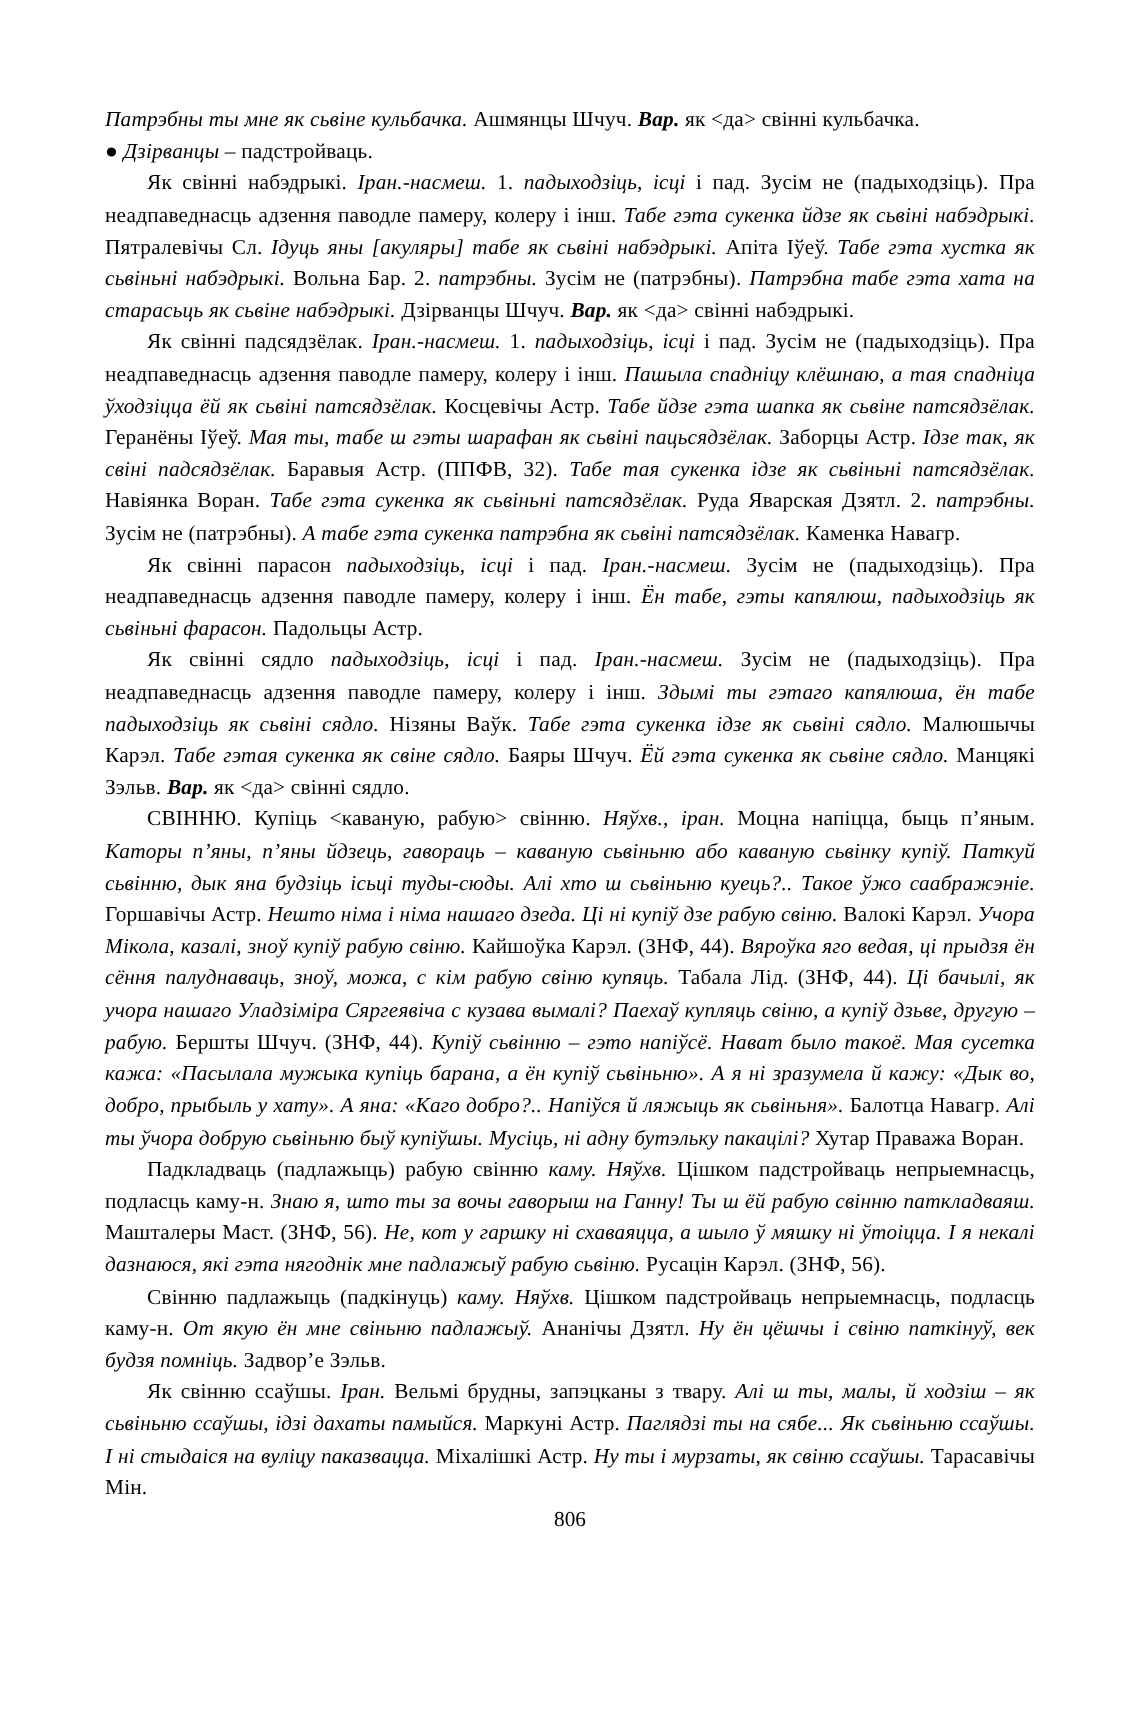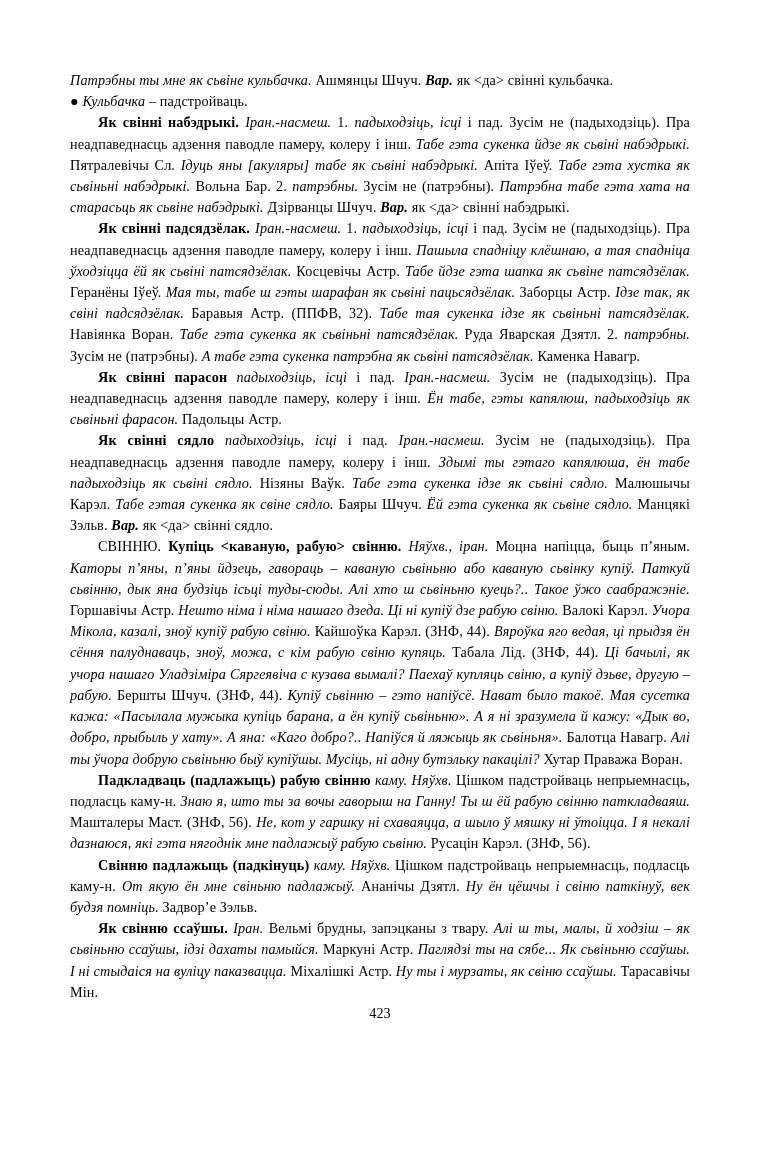--- a/index.html
+++ b/index.html
@@ -38,45 +38,45 @@
     word-spacing: 0.00em;
     hyphens: none;
   }
   p.indent {
     text-indent: 28px;
   }
   p.noindent {
     text-indent: 0;
   }
   .it { font-style: italic; }
-  .bd { font-weight: bold; }
+  .bd { font-weight: normal; }
   .bdit { font-weight: bold; font-style: italic; }
   .rm { font-style: normal; font-weight: normal; }
   .pagenum {
     position: absolute;
     left: 0;
     top: 1003px;
     width: 760px;
     text-align: center;
     font-family: "Liberation Serif", "DejaVu Serif", serif;
     font-size: 14.2px;
     line-height: 21.2px;
   }
 </style>
 </head>
 <body>
 
 <div class="page">
   <div class="content" id="body-container">
       <p class="para noindent"><span class="it">Патрэбны ты мне як сьвіне кульбачка.</span><span class="rm"> Ашмянцы Шчуч. </span><span class="bdit">Вар.</span><span class="rm"> як &lt;да&gt; свінні кульбачка.</span></p>
-      <p class="para noindent"><span class="rm">● </span><span class="it">Кульбачка</span><span class="rm"> – падстройваць.</span></p>
+      <p class="para noindent"><span class="rm">● </span><span class="it">Дзірванцы</span><span class="rm"> – падстройваць.</span></p>
       <p class="para indent"><span class="bd">Як свінні набэдрыкі.</span><span class="it"> Іран.-насмеш.</span><span class="rm"> 1. </span><span class="it">падыходзіць, ісці</span><span class="rm"> і пад. Зусім не (падыходзіць). Пра неадпаведнасць адзення паводле памеру, колеру і інш. </span><span class="it">Табе гэта сукенка йдзе як сьвіні набэдрыкі.</span><span class="rm"> Пятралевічы Сл. </span><span class="it">Ідуць яны [акуляры] табе як сьвіні набэдрыкі.</span><span class="rm"> Апіта Іўеў. </span><span class="it">Табе гэта хустка як сьвіньні набэдрыкі.</span><span class="rm"> Вольна Бар. 2. </span><span class="it">патрэбны.</span><span class="rm"> Зусім не (патрэбны). </span><span class="it">Патрэбна табе гэта хата на старасьць як сьвіне набэдрыкі.</span><span class="rm"> Дзірванцы Шчуч. </span><span class="bdit">Вар.</span><span class="rm"> як &lt;да&gt; свінні набэдрыкі.</span></p>
       <p class="para indent"><span class="bd">Як свінні падсядзёлак.</span><span class="it"> Іран.-насмеш.</span><span class="rm"> 1. </span><span class="it">падыходзіць, ісці</span><span class="rm"> і пад. Зусім не (падыходзіць). Пра неадпаведнасць адзення паводле памеру, колеру і інш. </span><span class="it">Пашыла спадніцу клёшнаю, а тая спадніца ўходзіцца ёй як сьвіні патсядзёлак.</span><span class="rm"> Косцевічы Астр. </span><span class="it">Табе йдзе гэта шапка як сьвіне патсядзёлак.</span><span class="rm"> Геранёны Іўеў. </span><span class="it">Мая ты, табе ш гэты шарафан як сьвіні паць­сядзёлак.</span><span class="rm"> Заборцы Астр. </span><span class="it">Ідзе так, як свіні падсядзёлак.</span><span class="rm"> Баравыя Астр. (ППФВ, 32). </span><span class="it">Табе тая сукенка ідзе як сьвіньні патсядзёлак.</span><span class="rm"> Навіянка Воран. </span><span class="it">Табе гэта сукенка як сьвіньні патсядзёлак.</span><span class="rm"> Руда Яварская Дзятл. 2. </span><span class="it">патрэбны.</span><span class="rm"> Зусім не (патрэбны). </span><span class="it">А табе гэта сукенка патрэбна як сьвіні патсядзёлак.</span><span class="rm"> Каменка Навагр.</span></p>
       <p class="para indent"><span class="bd">Як свінні парасон</span><span class="it"> падыходзіць, ісці</span><span class="rm"> і пад. </span><span class="it">Іран.-насмеш.</span><span class="rm">  Зусім не (падыходзіць). Пра неадпаведнасць адзення паводле памеру, колеру і інш. </span><span class="it">Ён табе, гэты капялюш, падыходзіць як сьвіньні фарасон.</span><span class="rm"> Падольцы Астр.</span></p>
       <p class="para indent"><span class="bd">Як свінні сядло</span><span class="it"> падыходзіць, ісці</span><span class="rm"> і пад. </span><span class="it">Іран.-насмеш.</span><span class="rm"> Зусім не (падыходзіць). Пра неадпаведнасць адзення паводле памеру, колеру і інш. </span><span class="it">Здымі ты гэтаго капялюша, ён табе падыходзіць як сьвіні сядло.</span><span class="rm"> Нізяны Ваўк. </span><span class="it">Табе гэта сукенка ідзе як сьвіні сядло.</span><span class="rm"> Малюшычы Карэл. </span><span class="it">Табе гэтая сукенка як свіне сядло.</span><span class="rm"> Баяры  Шчуч. </span><span class="it">Ёй гэта сукенка як сьвіне сядло.</span><span class="rm"> Манцякі Зэльв. </span><span class="bdit">Вар.</span><span class="rm"> як &lt;да&gt; свінні сядло.</span></p>
       <p class="para indent"><span class="rm">СВІННЮ. </span><span class="bd">Купіць &lt;каваную, рабую&gt; свінню.</span><span class="it"> Няўхв., іран.</span><span class="rm"> Моцна напіцца, быць п’яным. </span><span class="it">Каторы п’яны, п’яны йдзець, гавораць – каваную сьвіньню або каваную сьвінку купіў. Паткуй сьвінню, дык яна будзіць ісьці туды-сюды. Алі хто ш сьвіньню куець?.. Такое ўжо саабражэніе.</span><span class="rm"> Горшавічы Астр. </span><span class="it">Нешто німа і німа нашаго дзеда. Ці ні купіў дзе рабую свіню.</span><span class="rm"> Валокі Карэл. </span><span class="it">Учора Мікола, казалі, зноў купіў рабую свіню.</span><span class="rm"> Кайшоўка Карэл. (ЗНФ, 44). </span><span class="it">Вяроўка яго ведая, ці прыдзя ён сёння палуднаваць, зноў, можа, с кім рабую свіню купяць.</span><span class="rm"> Табала Лід. (ЗНФ, 44). </span><span class="it">Ці бачылі, як учора нашаго Уладзіміра Сяргеявіча с кузава вымалі? Паехаў купляць свіню, а купіў дзьве, другую – рабую.</span><span class="rm"> Бершты Шчуч. (ЗНФ, 44). </span><span class="it">Купіў сьвінню – гэто напіўсё. Нават было такоё. Мая сусетка кажа: «Пасылала мужыка купіць барана, а ён купіў сьвіньню». А я ні зразумела й кажу: «Дык во, добро, прыбыль у хату». А яна: «Каго добро?.. Напіўся й ляжыць як сьвіньня».</span><span class="rm"> Балотца Навагр. </span><span class="it">Алі ты ўчора добрую сьвіньню быў купіўшы. Мусіць, ні адну бутэльку пакацілі?</span><span class="rm"> Хутар Праважа Воран.</span></p>
       <p class="para indent"><span class="bd">Падкладваць (падлажыць) рабую свінню</span><span class="it"> каму. Няўхв.</span><span class="rm"> Цішком падстройваць непрыемнасць, подласць каму-н. </span><span class="it">Знаю я, што ты за вочы гаворыш на Ганну! Ты ш ёй рабую свінню паткладваяш.</span><span class="rm"> Машталеры Маст. (ЗНФ, 56). </span><span class="it">Не, кот у гаршку ні схаваяцца, а шыло ў мяшку ні ўтоіцца. І я некалі дазнаюся, які гэта нягоднік мне падлажыў рабую сьвіню.</span><span class="rm"> Русацін Карэл. (ЗНФ, 56).</span></p>
       <p class="para indent"><span class="bd">Свінню падлажыць (падкінуць)</span><span class="it"> каму. Няўхв.</span><span class="rm"> Цішком падстройваць непрыемнасць, подласць каму-н. </span><span class="it">От якую ён мне свіньню падлажыў.</span><span class="rm"> Ананічы Дзятл. </span><span class="it">Ну ён цёшчы і свіню паткінуў, век будзя помніць.</span><span class="rm"> Задвор’е Зэльв.</span></p>
       <p class="para indent"><span class="bd">Як свінню ссаўшы.</span><span class="it"> Іран.</span><span class="rm"> Вельмі брудны, запэцканы з твару. </span><span class="it">Алі ш ты, малы, й ходзіш – як сьвіньню ссаўшы, ідзі дахаты памыйся.</span><span class="rm"> Маркуні Астр. </span><span class="it">Паглядзі ты на сябе... Як сьвіньню ссаўшы. І ні стыдаіся на вуліцу паказвацца.</span><span class="rm"> Міхалішкі Астр. </span><span class="it">Ну ты і мурзаты, як свіню ссаўшы.</span><span class="rm"> Тарасавічы Мін.</span></p>
     </div>
 </div>
 
-<div class="pagenum">423</div>
+<div class="pagenum">806</div>
 
 </body></html>

